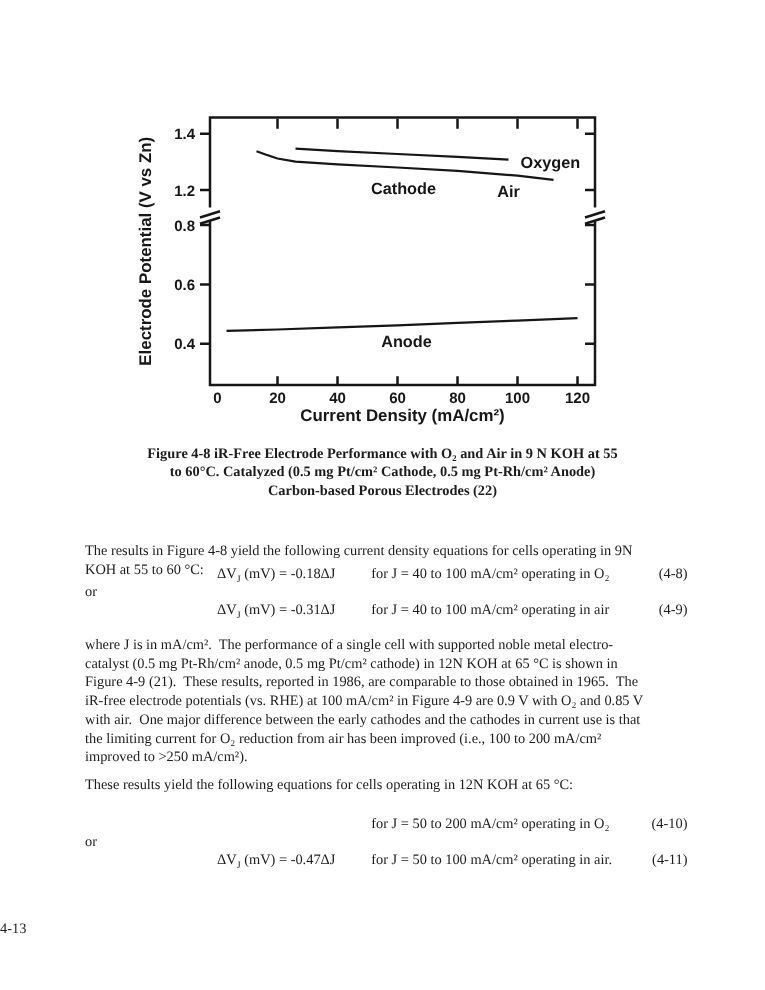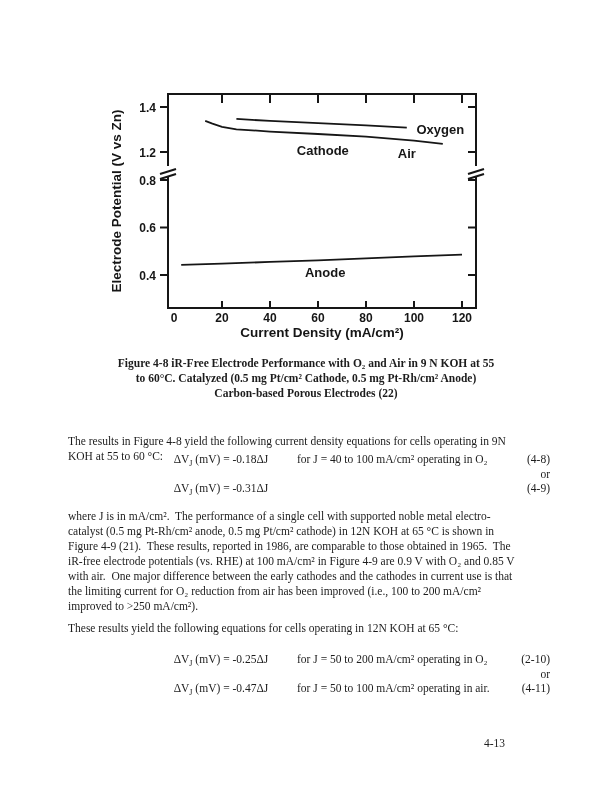--- a/index.html
+++ b/index.html
@@ -23,23 +23,23 @@
   .para-1{top:418px;margin-top:16px;}
   .para-2{top:509px;}
   .para-3{top:621px;}
   .eq-block{position:absolute;left:68px;width:482px;font-size:11.5px;}
   .eq-block-1{top:452px;}
   .eq-block-2{top:652px;}
   .eq-row{display:grid;grid-template-columns:77px 152px 220px 1fr;height:14.5px;line-height:14.5px;}
   .eq-lhs{grid-column:2;white-space:pre;text-align:center;}
   .eq-cond{grid-column:3;white-space:pre;}
   .eq-num{grid-column:4;text-align:right;}
-  .eq-or{height:14.5px;line-height:14.5px;text-align:right;}
+  .eq-or{height:14.5px;line-height:14.5px;}
   .eq-lhs sub{font-size:8px;}
-  .pageno{position:absolute;top:737px;left:0;width:505px;text-align:right;font-size:11.5px;}
+  .pageno{position:absolute;top:737px;left:0;width:505px;text-align:left;font-size:11.5px;}
 </style>
 </head>
 <body>
 
 <div class="page">
 
   <svg class="figure-svg" width="420" height="285" viewBox="0 0 420 285" role="img">
       <rect x="68" y="24" width="308" height="214" fill="none" stroke="#161616" stroke-width="2"></rect>
       <text x="74" y="252" text-anchor="middle" class="tick">0</text>
       <line x1="122" y1="231" x2="122" y2="238" stroke="#161616" stroke-width="2"></line>
@@ -103,39 +103,39 @@
 
   <div class="eq-block eq-block-1">
     <div class="eq-row">
       <span class="eq-lhs"><span>ΔV</span><sub>J</sub><span> (mV) = -0.18ΔJ</span></span>
       <span class="eq-cond">for J = 40 to 100 mA/cm² operating in O₂</span>
       <span class="eq-num">(4-8)</span>
     </div>
     <div class="eq-or">or</div>
     <div class="eq-row">
       <span class="eq-lhs"><span>ΔV</span><sub>J</sub><span> (mV) = -0.31ΔJ</span></span>
+      <span class="eq-cond">for J = 40 to 100 mA/cm² operating in air</span>
       <span class="eq-num">(4-9)</span>
     </div>
   </div>
 
   <div class="para para-2">where J is in mA/cm².  The performance of a single cell with supported noble metal electro-
 catalyst (0.5 mg Pt-Rh/cm² anode, 0.5 mg Pt/cm² cathode) in 12N KOH at 65 °C is shown in
 Figure 4-9 (21).  These results, reported in 1986, are comparable to those obtained in 1965.  The
 iR-free electrode potentials (vs. RHE) at 100 mA/cm² in Figure 4-9 are 0.9 V with O₂ and 0.85 V
 with air.  One major difference between the early cathodes and the cathodes in current use is that
 the limiting current for O₂ reduction from air has been improved (i.e., 100 to 200 mA/cm²
 improved to &gt;250 mA/cm²).</div>
 
   <div class="para para-3">These results yield the following equations for cells operating in 12N KOH at 65 °C:</div>
 
   <div class="eq-block eq-block-2">
     <div class="eq-row">
-      <span class="eq-lhs"><span>ΔV</span><sub>J</sub><span> (mV) = -0.25ΔJ</span></span>
       <span class="eq-cond">for J = 50 to 200 mA/cm² operating in O₂</span>
-      <span class="eq-num">(2-10)</span>
+      <span class="eq-num">(4-10)</span>
     </div>
     <div class="eq-or">or</div>
     <div class="eq-row">
       <span class="eq-lhs"><span>ΔV</span><sub>J</sub><span> (mV) = -0.47ΔJ</span></span>
       <span class="eq-cond">for J = 50 to 100 mA/cm² operating in air.</span>
       <span class="eq-num">(4-11)</span>
     </div>
   </div>
 
   <div class="pageno">4-13</div>

